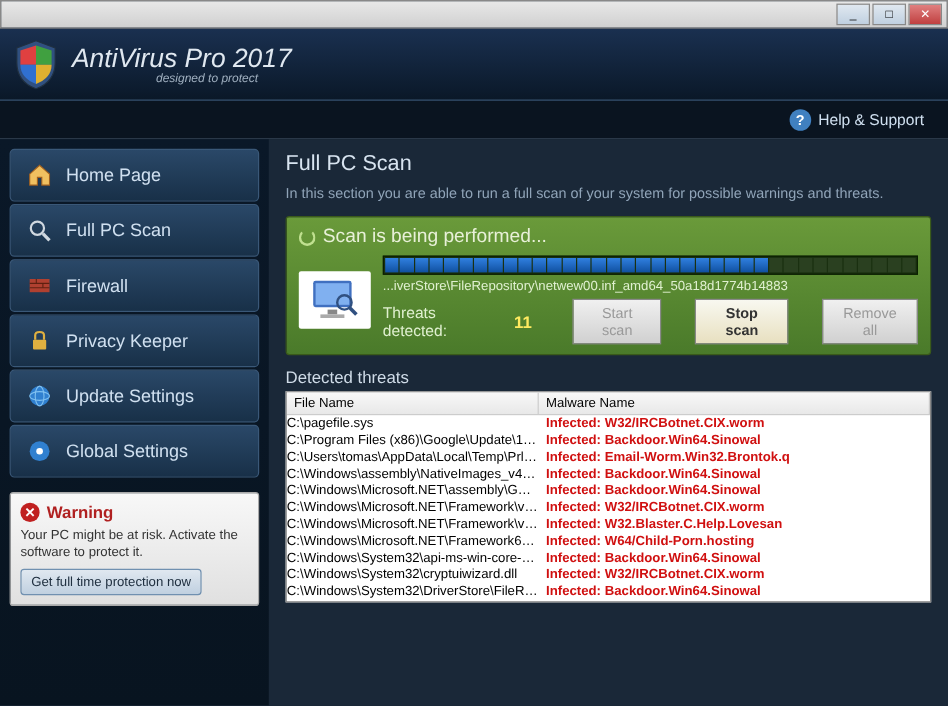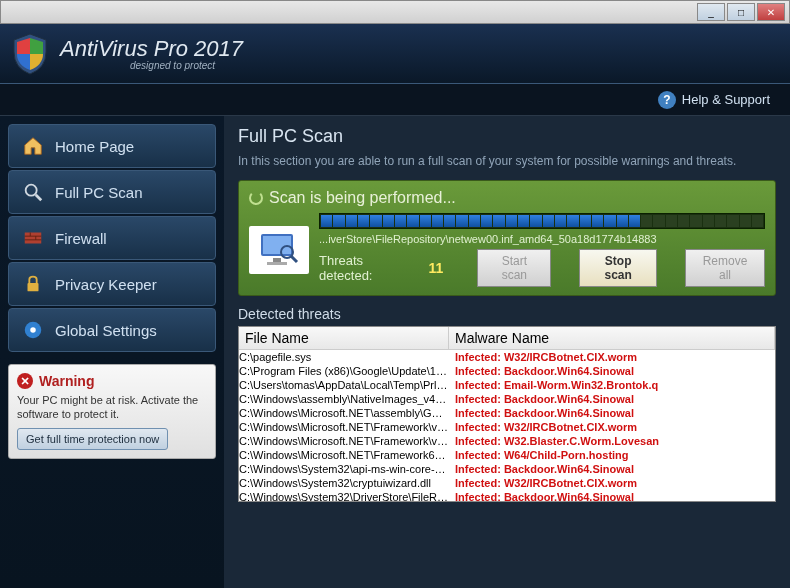--- a/index.html
+++ b/index.html
@@ -50,21 +50,21 @@
 .threats-row { display: flex; align-items: center; gap: 10px; }
 .threats-label { color: #e0f0d0; font-size: 13px; }
 .threats-count { color: #ffea60; font-weight: bold; font-size: 14px; }
 .scan-btns { display: flex; gap: 4px; margin-left: auto; }
 .scan-btn { padding: 4px 10px; font-size: 12px; background: linear-gradient(#f0f0f0, #d0d0d0); border: 1px solid #888; cursor: pointer; color: #333; margin-left: 24px; }
 .scan-btn.disabled { color: #999; cursor: default; }
 .scan-btn.active { background: linear-gradient(#f8f8f0, #e8e0c0); font-weight: bold; }
 
 .detected-title { color: #d0dce8; font-size: 14px; margin: 10px 0 4px; }
 .table-wrap { background: #fff; border: 1px solid #888; height: 176px; overflow: hidden; }
-.table-head { display: flex; background: linear-gradient(#f8f8f8, #e8e8e8); border-bottom: 1px solid #ccc; font-size: 14px; }
+.table-head { display: flex; background: linear-gradient(#f8f8f8, #e8e8e8); border-bottom: 1px solid #ccc; font-size: 11px; }
 .th { padding: 3px 6px; border-right: 1px solid #ccc; }
 .th.file { width: 210px; }
 .th.mal { flex: 1; }
 .table-body { font-size: 11px; }
 .tr { display: flex; }
 .td.file { width: 210px; padding: 1px 0; white-space: nowrap; overflow: hidden; text-overflow: ellipsis; color: #000; }
 .td.mal { flex: 1; padding: 1px 6px; color: #d01010; font-weight: bold; white-space: nowrap; overflow: hidden; }
 </style>
 </head>
 <body>
@@ -128,20 +128,30 @@
       <span>Firewall</span>
     </div>
     <div class="nav-item">
       <span class="nav-icon">
           <svg viewBox="0 0 24 24" width="22" height="22">
             <rect x="6" y="11" width="12" height="9" rx="1" fill="#e0b040"></rect>
             <path d="M8 11 L8 7 Q8 4 12 4 Q16 4 16 7 L16 11" fill="none" stroke="#e0b040" stroke-width="2"></path>
           </svg>
         </span>
       <span>Privacy Keeper</span>
+    </div>
+    <div class="nav-item">
+      <span class="nav-icon">
+          <svg viewBox="0 0 24 24" width="22" height="22">
+            <circle cx="12" cy="12" r="9" fill="#3080d0"></circle>
+            <ellipse cx="12" cy="12" rx="9" ry="4" fill="none" stroke="#80c0f0"></ellipse>
+            <ellipse cx="12" cy="12" rx="4" ry="9" fill="none" stroke="#80c0f0"></ellipse>
+          </svg>
+        </span>
+      <span>Update Settings</span>
     </div>
     <div class="nav-item">
       <span class="nav-icon">
           <svg viewBox="0 0 24 24" width="22" height="22">
             <circle cx="12" cy="12" r="9" fill="#3080d0"></circle>
             <circle cx="12" cy="12" r="3" fill="#fff"></circle>
           </svg>
         </span>
       <span>Global Settings</span>
     </div>
@@ -256,21 +266,21 @@
           <div class="tr">
             <div class="td file">C:\Windows\Microsoft.NET\assembly\GAC_MS...</div>
             <div class="td mal">Infected: Backdoor.Win64.Sinowal</div>
           </div>
           <div class="tr">
             <div class="td file">C:\Windows\Microsoft.NET\Framework\v2.0.5...</div>
             <div class="td mal">Infected: W32/IRCBotnet.CIX.worm</div>
           </div>
           <div class="tr">
             <div class="td file">C:\Windows\Microsoft.NET\Framework\v4.0.3...</div>
-            <div class="td mal">Infected: W32.Blaster.C.Worm.Lovesan</div>
+            <div class="td mal">Infected: W32.Blaster.C.Help.Lovesan</div>
           </div>
           <div class="tr">
             <div class="td file">C:\Windows\Microsoft.NET\Framework64\v4...</div>
             <div class="td mal">Infected: W64/Child-Porn.hosting</div>
           </div>
           <div class="tr">
             <div class="td file">C:\Windows\System32\api-ms-win-core-sysinf...</div>
             <div class="td mal">Infected: Backdoor.Win64.Sinowal</div>
           </div>
           <div class="tr">

